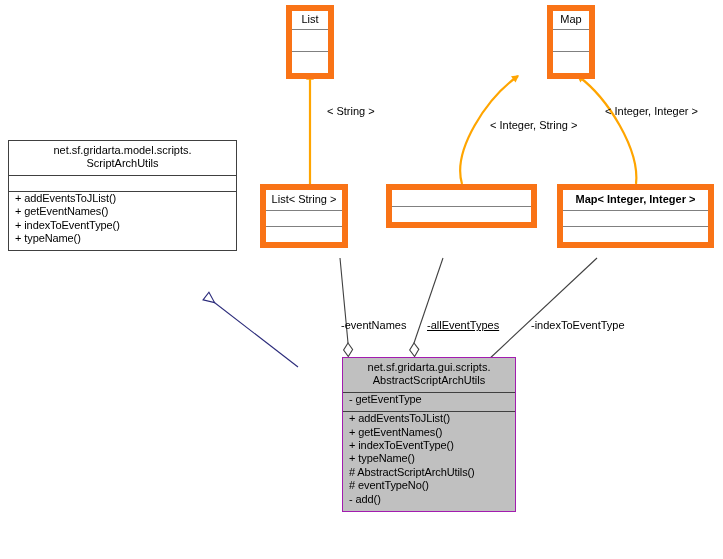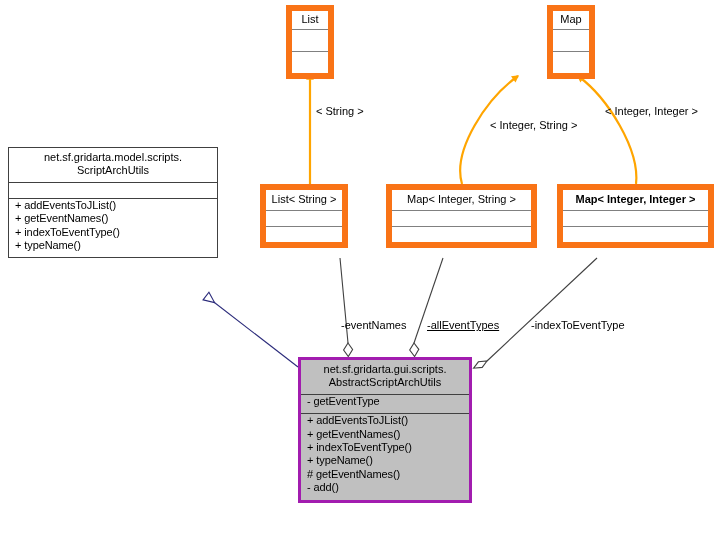--- a/index.html
+++ b/index.html
@@ -66,21 +66,22 @@
   .node.plain .title {
     padding: 2px 6px 3px 6px;
   }
   .node.plain .empty-row {
     height: 22px;
   }
 
   
   .node.focus {
     background: #c0c0c0;
-    border: 3px solid #a21caf;
+    border: 1px solid #a21caf;
+    margin-left: 44px;
   }
   .node.focus .compartment + .compartment {
     border-top: 1px solid #404040;
   }
 
   
   .node.strong {
     border: 1px solid #404040;
   }
   .node.strong .compartment + .compartment {
@@ -148,40 +149,39 @@
     <div class="compartment empty-row"></div>
     <div class="compartment empty-row"></div>
   </div>
 
   <div class="node plain" id="node-map" style="left:523px; top:5px; width:48px;margin-left:24px;">
     <div class="compartment title">Map</div>
     <div class="compartment empty-row"></div>
     <div class="compartment empty-row"></div>
   </div>
 
-  <div class="node strong" id="node-script-arch-utils" style="left:8px; top:147px; width:210px;">
+  <div class="node strong" id="node-script-arch-utils" style="left:8px; top:140px; width:229px;">
     <div class="compartment title">net.sf.gridarta.model.scripts.
 ScriptArchUtils</div>
     <div class="compartment empty-row"></div>
     <div class="compartment member-list">
         <div class="member">+ addEventsToJList()</div>
         <div class="member">+ getEventNames()</div>
         <div class="member">+ indexToEventType()</div>
         <div class="member">+ typeName()</div>
       </div>
   </div>
 
   <div class="node" id="node-list-string" style="left:260px; top:184px; width:88px;">
     <div class="compartment title">List&lt; String &gt;</div>
     <div class="compartment empty-row"></div>
     <div class="compartment empty-row"></div>
   </div>
 
   <div class="node" id="node-map-integer-string" style="left:386px; top:184px; width:151px;">
-    <div class="compartment title">Map&lt; Integer, String &gt;</div>
     <div class="compartment empty-row"></div>
     <div class="compartment empty-row"></div>
   </div>
 
   <div class="node" id="node-map-integer-integer" style="left:557px; top:184px; width:157px;font-weight:bold;">
     <div class="compartment title">Map&lt; Integer, Integer &gt;</div>
     <div class="compartment empty-row"></div>
     <div class="compartment empty-row"></div>
   </div>
 
@@ -189,26 +189,27 @@
     <div class="compartment title">net.sf.gridarta.gui.scripts.
 AbstractScriptArchUtils</div>
     <div class="compartment member-list">
         <div class="member">- getEventType</div>
       </div>
     <div class="compartment member-list">
         <div class="member">+ addEventsToJList()</div>
         <div class="member">+ getEventNames()</div>
         <div class="member">+ indexToEventType()</div>
         <div class="member">+ typeName()</div>
-        <div class="member"># getEventNames()</div>
+        <div class="member"># AbstractScriptArchUtils()</div>
+        <div class="member"># eventTypeNo()</div>
         <div class="member">- add()</div>
       </div>
   </div>
 
-  <div class="edge-label" style="left:316px; top:105px;">&lt; String &gt;</div>
+  <div class="edge-label" style="left:327px; top:105px;">&lt; String &gt;</div>
 
   <div class="edge-label" style="left:490px; top:119px;">&lt; Integer, String &gt;</div>
 
   <div class="edge-label" style="left:605px; top:105px;">&lt; Integer, Integer &gt;</div>
 
   <div class="edge-label" style="left:341px; top:319px;">-eventNames</div>
 
   <div class="edge-label" style="left:427px; top:319px;text-decoration:underline;">-allEventTypes</div>
 
   <div class="edge-label" style="left:531px; top:319px;text-align:center;">-indexToEventType</div>

